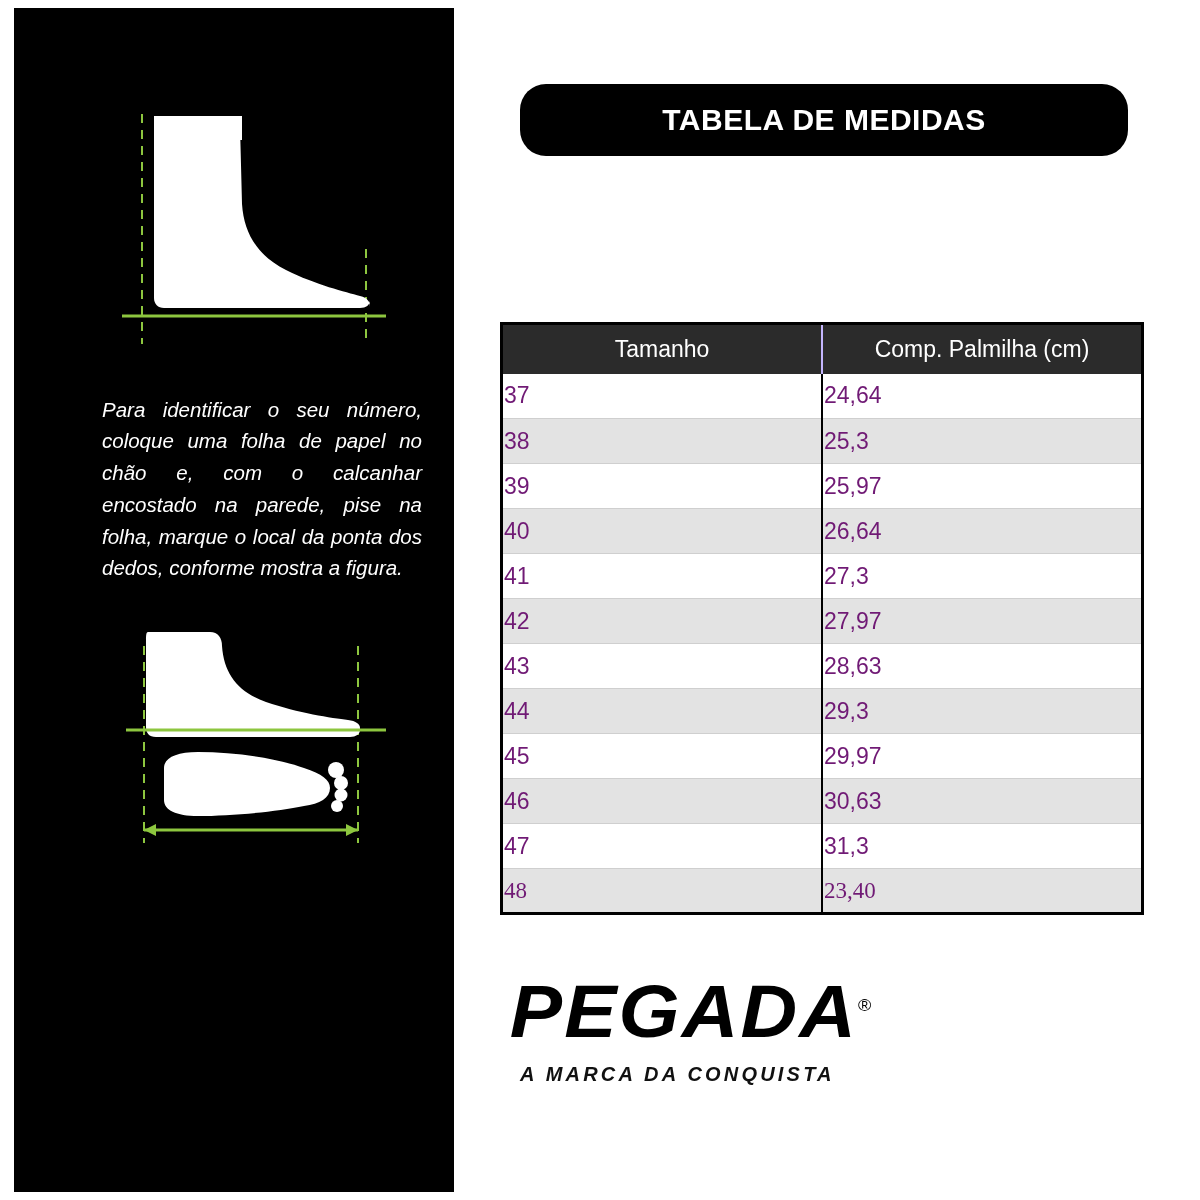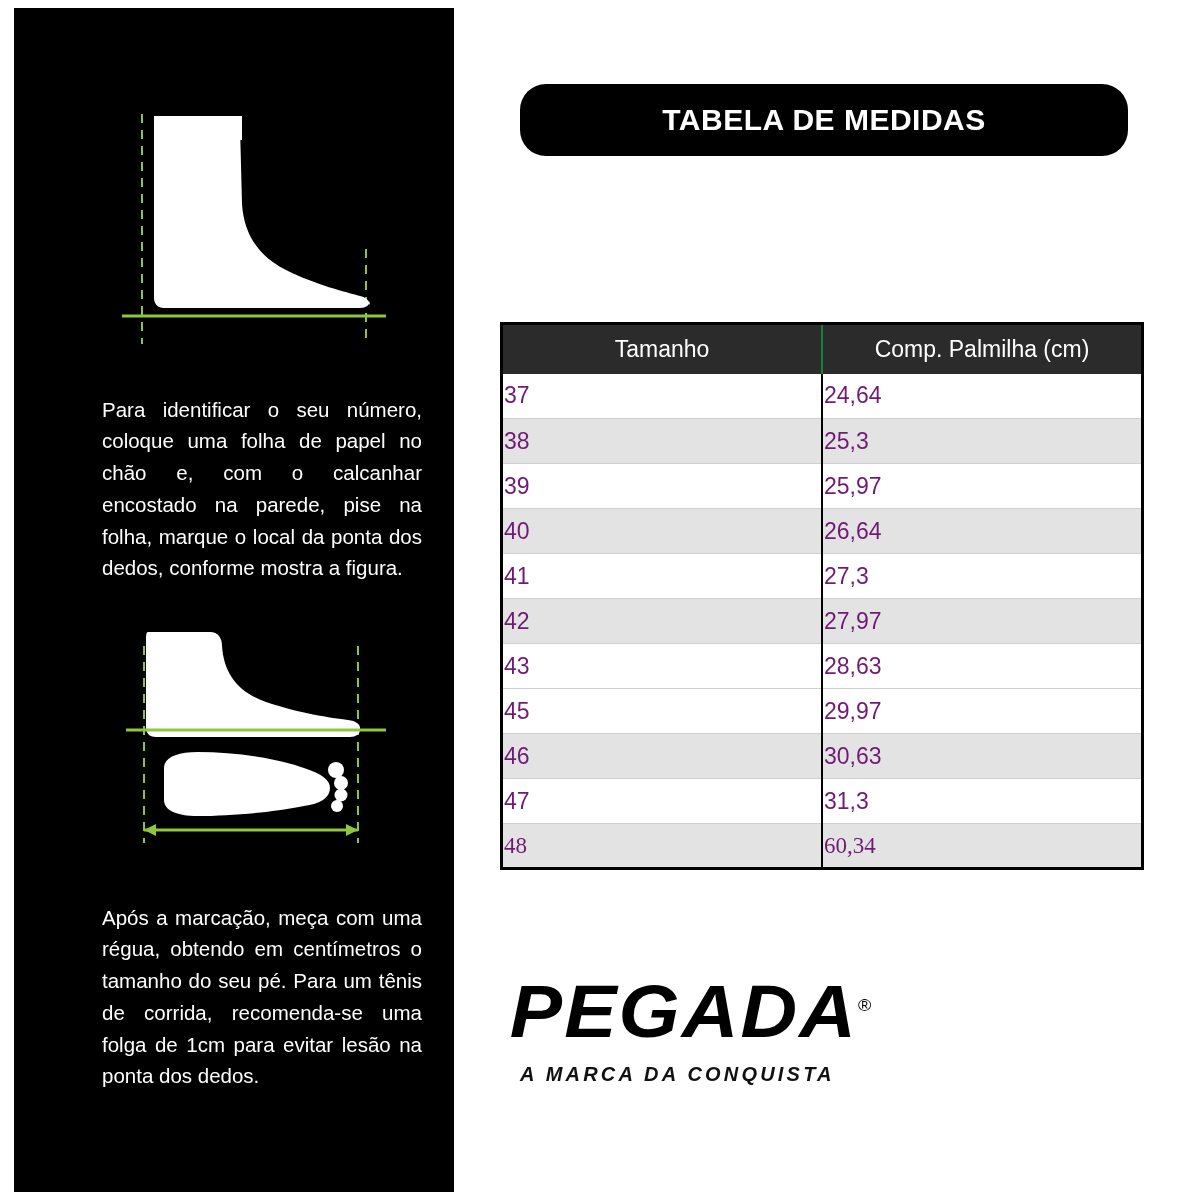--- a/index.html
+++ b/index.html
@@ -16,20 +16,21 @@
     overflow: hidden;
   }
 
   
   #left-panel {
     position: absolute;
     left: 14px; top: 8px;
     width: 440px; height: 1184px;
     background: #000000;
     color: #ffffff;
+    font-style: italic;
   }
 
   .foot-fig {
     position: absolute;
     left: 0; width: 440px;
   }
   #fig-side { top: 96px; height: 250px; }
   #fig-top  { top: 610px; height: 250px; }
 
   .instr-text {
@@ -77,21 +78,21 @@
     border: 3px solid #000000;
     font-family: "Liberation Sans", sans-serif;
   }
   table.size-table th {
     background: #2b2b2b;
     color: #ffffff;
     font-size: 23px;
     font-weight: normal;
     height: 50px;
     text-align: center;
-    border-right: 2px solid #15803d;
+    border-right: 2px solid #c4b5fd;
   }
   table.size-table th:last-child { border-right: none; }
   table.size-table td {
     height: 45px;
     text-align: left;
     font-size: 23px;
     color: #701a75;
     border-right: 2px solid #000000;
     border-bottom: 1px solid #cfcfcf;
   }
@@ -180,21 +181,20 @@
         <circle cx="327" cy="165" r="7" fill="#ffffff"></circle>
         <circle cx="327" cy="177" r="6.5" fill="#ffffff"></circle>
         <circle cx="323" cy="188" r="6" fill="#ffffff"></circle>
 
         <line x1="130" y1="212" x2="344" y2="212" stroke="#8dc63f" stroke-width="3"></line>
         <polygon points="130,212 142,206 142,218" fill="#8dc63f"></polygon>
         <polygon points="344,212 332,206 332,218" fill="#8dc63f"></polygon>
       </svg>
     </div>
 
-    <p class="instr-text" id="instr-2">Após a marcação, meça com uma régua, obtendo em centímetros o tamanho do seu pé. Para um tênis de corrida, recomenda-se uma folga de 1cm para evitar lesão na ponta dos dedos.</p>
   </div>
 
   <div id="title-pill">
     <span class="title-text">TABELA DE MEDIDAS</span>
   </div>
 
   <div id="size-table-wrap">
     <table class="size-table">
       <thead>
         <tr>
@@ -224,35 +224,39 @@
           <td>27,3</td>
         </tr>
         <tr class="even">
           <td>42</td>
           <td>27,97</td>
         </tr>
         <tr class="odd">
           <td>43</td>
           <td>28,63</td>
         </tr>
+        <tr class="even">
+          <td>44</td>
+          <td>29,3</td>
+        </tr>
         <tr class="odd">
           <td>45</td>
           <td>29,97</td>
         </tr>
         <tr class="even">
           <td>46</td>
           <td>30,63</td>
         </tr>
         <tr class="odd">
           <td>47</td>
           <td>31,3</td>
         </tr>
         <tr class="even">
           <td>48</td>
-          <td>60,34</td>
+          <td>23,40</td>
         </tr>
       </tbody>
     </table>
   </div>
 
   <div id="brand">
     <div class="brand-name"><span>PEGADA</span><span class="brand-reg">®</span></div>
     <div class="brand-tagline">A MARCA DA CONQUISTA</div>
   </div>
 

